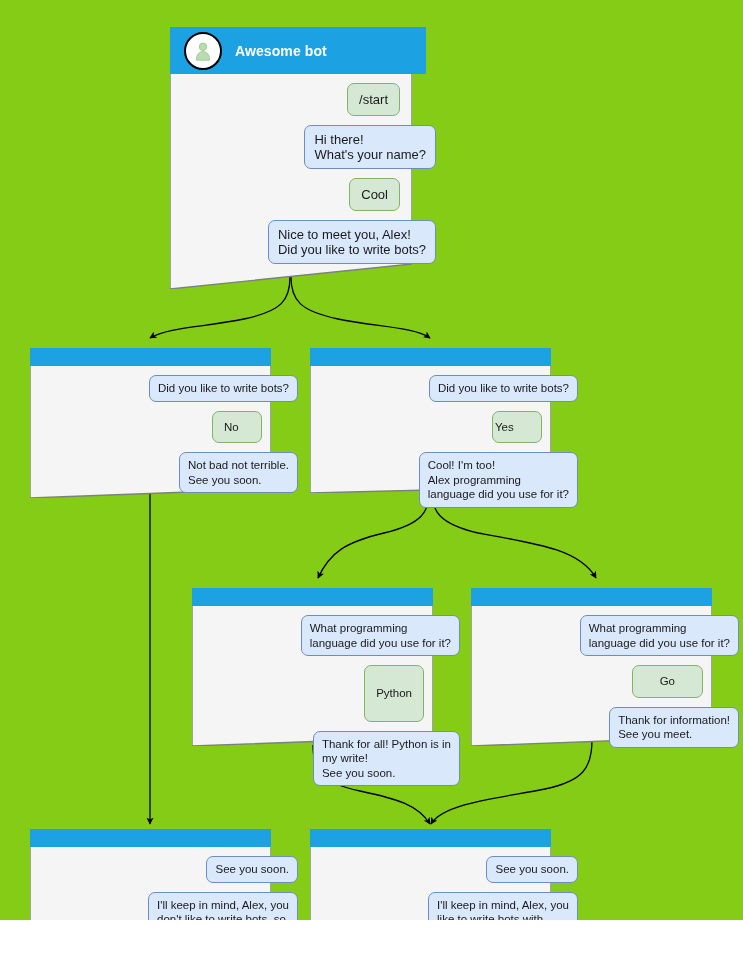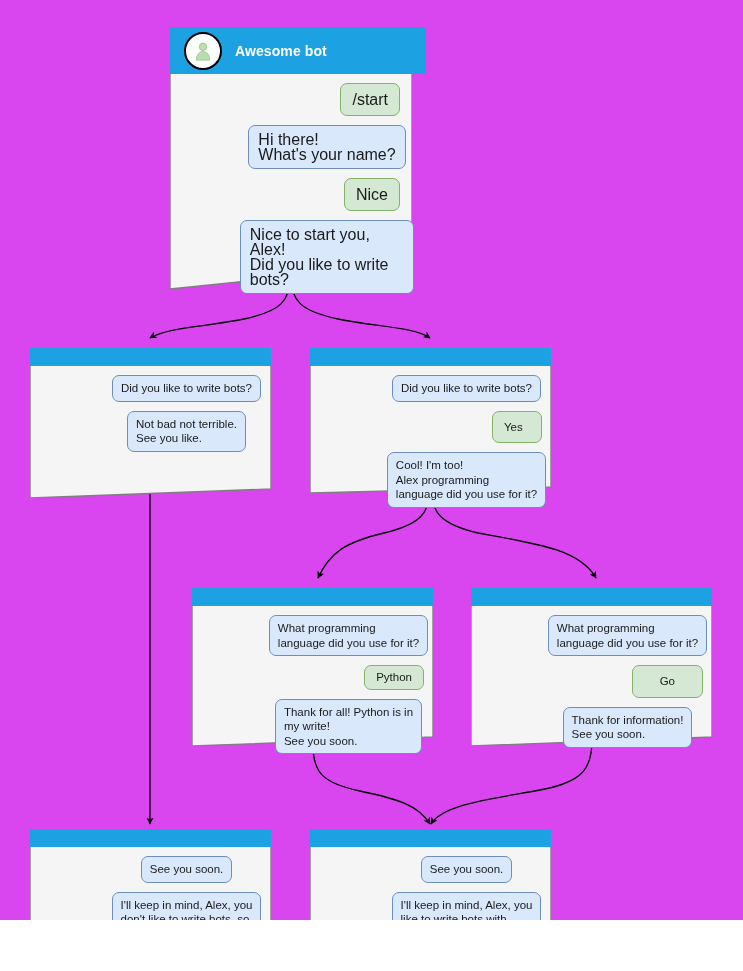--- a/index.html
+++ b/index.html
@@ -5,21 +5,21 @@
 <style>
   html,body{margin:0;padding:0;background:#ffffff;}
   body{
     font-family:"Liberation Sans", sans-serif;
     -webkit-font-smoothing:antialiased;
   }
   #canvas{
     position:relative;
     width:743px;
     height:920px;
-    background:#d946ef;
+    background:#84cc16;
     overflow:hidden;
     text-decoration:underline;
   }
 
   
   #edges{
     position:absolute;
     left:0; top:0;
     width:743px; height:971px;
     pointer-events:none;
@@ -87,21 +87,21 @@
     left:0;
     right:0;
     top:18px;
     bottom:0;
     padding:9px 9px 0 9px;
     box-sizing:border-box;
   }
   .node-root .chat{ top:47px; padding:9px 12px 0 12px; }
 
   .row{ display:flex; width:100%; margin-bottom:9px; }
-  .row.left{ justify-content:center;padding-left:36px; }
+  .row.left{ justify-content:flex-end;padding-left:36px; }
   .row.right{ justify-content:flex-end; }
 
   .bubble{
     font-size:11.5px;
     line-height:14.5px;
     color:#1a1a1a;
     border-radius:7px;
     padding:5px 8px 5px 8px;
     box-sizing:border-box;
     white-space:pre-line;
@@ -110,21 +110,21 @@
   .bubble.bot{
     background:#DAE8FC;
     border:1px solid #6C8EBF;
   }
   .bubble.user{
     background:#D5E8D4;
     border:1px solid #82B366;
     min-width:50px;
     text-align:left;
   }
-  .node-root .bubble{ font-size:16px; line-height:15px; padding:6px 9px; }
+  .node-root .bubble{ font-size:13px; line-height:15px; padding:6px 9px; }
   .node-root .bubble.user{ padding:8px 11px; }
 </style>
 </head>
 <body>
 
 <div id="canvas">
 
   <svg id="edges" viewBox="0 0 743 971" width="743" height="971">
     <defs>
       <marker id="arrow" viewBox="0 0 10 10" refX="9" refY="5" markerWidth="5.5" markerHeight="5.5" orient="auto-start-reverse">
@@ -163,60 +163,63 @@
       </div>
       <div class="chat">
         <div class="row right">
           <div class="bubble user">/start</div>
         </div>
         <div class="row left">
           <div class="bubble bot">Hi there!
 What's your name?</div>
         </div>
         <div class="row right">
-          <div class="bubble user">Nice</div>
-        </div>
-        <div class="row left">
-          <div class="bubble bot">Nice to start you, Alex!
+          <div class="bubble user">Cool</div>
+        </div>
+        <div class="row left">
+          <div class="bubble bot">Nice to meet you, Alex!
 Did you like to write bots?</div>
         </div>
       </div>
     </div>
   </div>
 
   <div class="node" style="left:30px; top:348px; width:241px; height:150px;">
     <svg class="node-shape" viewBox="0 0 241 150" preserveAspectRatio="none">
       <polygon points="0,0 241,0 241,141 0,150" fill="#F5F5F5" stroke="#7F7F7F" stroke-width="1.4"></polygon>
     </svg>
     <div class="node-inner">
       <div class="title-bar"></div>
       <div class="chat">
         <div class="row left">
           <div class="bubble bot">Did you like to write bots?</div>
         </div>
+        <div class="row right">
+          <div class="bubble user" style="padding:8px 11px;">No</div>
+        </div>
         <div class="row left">
           <div class="bubble bot">Not bad not terrible.
-See you like.</div>
+See you soon.</div>
         </div>
       </div>
     </div>
   </div>
 
   <div class="node" style="left:310px; top:348px; width:241px; height:145px;">
     <svg class="node-shape" viewBox="0 0 241 145" preserveAspectRatio="none">
       <polygon points="0,0 241,0 241,139 0,145" fill="#F5F5F5" stroke="#7F7F7F" stroke-width="1.4"></polygon>
     </svg>
     <div class="node-inner">
       <div class="title-bar"></div>
       <div class="chat">
         <div class="row left">
           <div class="bubble bot">Did you like to write bots?</div>
         </div>
         <div class="row right">
-          <div class="bubble user" style="padding:8px 11px;">Yes</div>
+          <div class="bubble user" style="padding:8px 2px;">Yes</div>
         </div>
         <div class="row left">
           <div class="bubble bot">Cool! I'm too!
 Alex programming
 language did you use for it?</div>
         </div>
       </div>
     </div>
   </div>
 
@@ -225,21 +228,21 @@
       <polygon points="0,0 241,0 241,149 0,158" fill="#F5F5F5" stroke="#7F7F7F" stroke-width="1.4"></polygon>
     </svg>
     <div class="node-inner">
       <div class="title-bar"></div>
       <div class="chat">
         <div class="row left">
           <div class="bubble bot">What programming
 language did you use for it?</div>
         </div>
         <div class="row right">
-          <div class="bubble user" style="padding:4px 11px;">Python</div>
+          <div class="bubble user" style="padding:20px 11px;">Python</div>
         </div>
         <div class="row left">
           <div class="bubble bot">Thank for all! Python is in
 my write!
 See you soon.</div>
         </div>
       </div>
     </div>
   </div>
 
@@ -252,21 +255,21 @@
       <div class="chat">
         <div class="row left">
           <div class="bubble bot">What programming
 language did you use for it?</div>
         </div>
         <div class="row right">
           <div class="bubble user" style="padding:8px 27px;">Go</div>
         </div>
         <div class="row left">
           <div class="bubble bot">Thank for information!
-See you soon.</div>
+See you meet.</div>
         </div>
       </div>
     </div>
   </div>
 
   <div class="node" style="left:30px; top:829px; width:241px; height:113px;">
     <svg class="node-shape" viewBox="0 0 241 113" preserveAspectRatio="none">
       <polygon points="0,0 241,0 241,113 0,113" fill="#F5F5F5" stroke="#7F7F7F" stroke-width="1.4"></polygon>
     </svg>
     <div class="node-inner">

